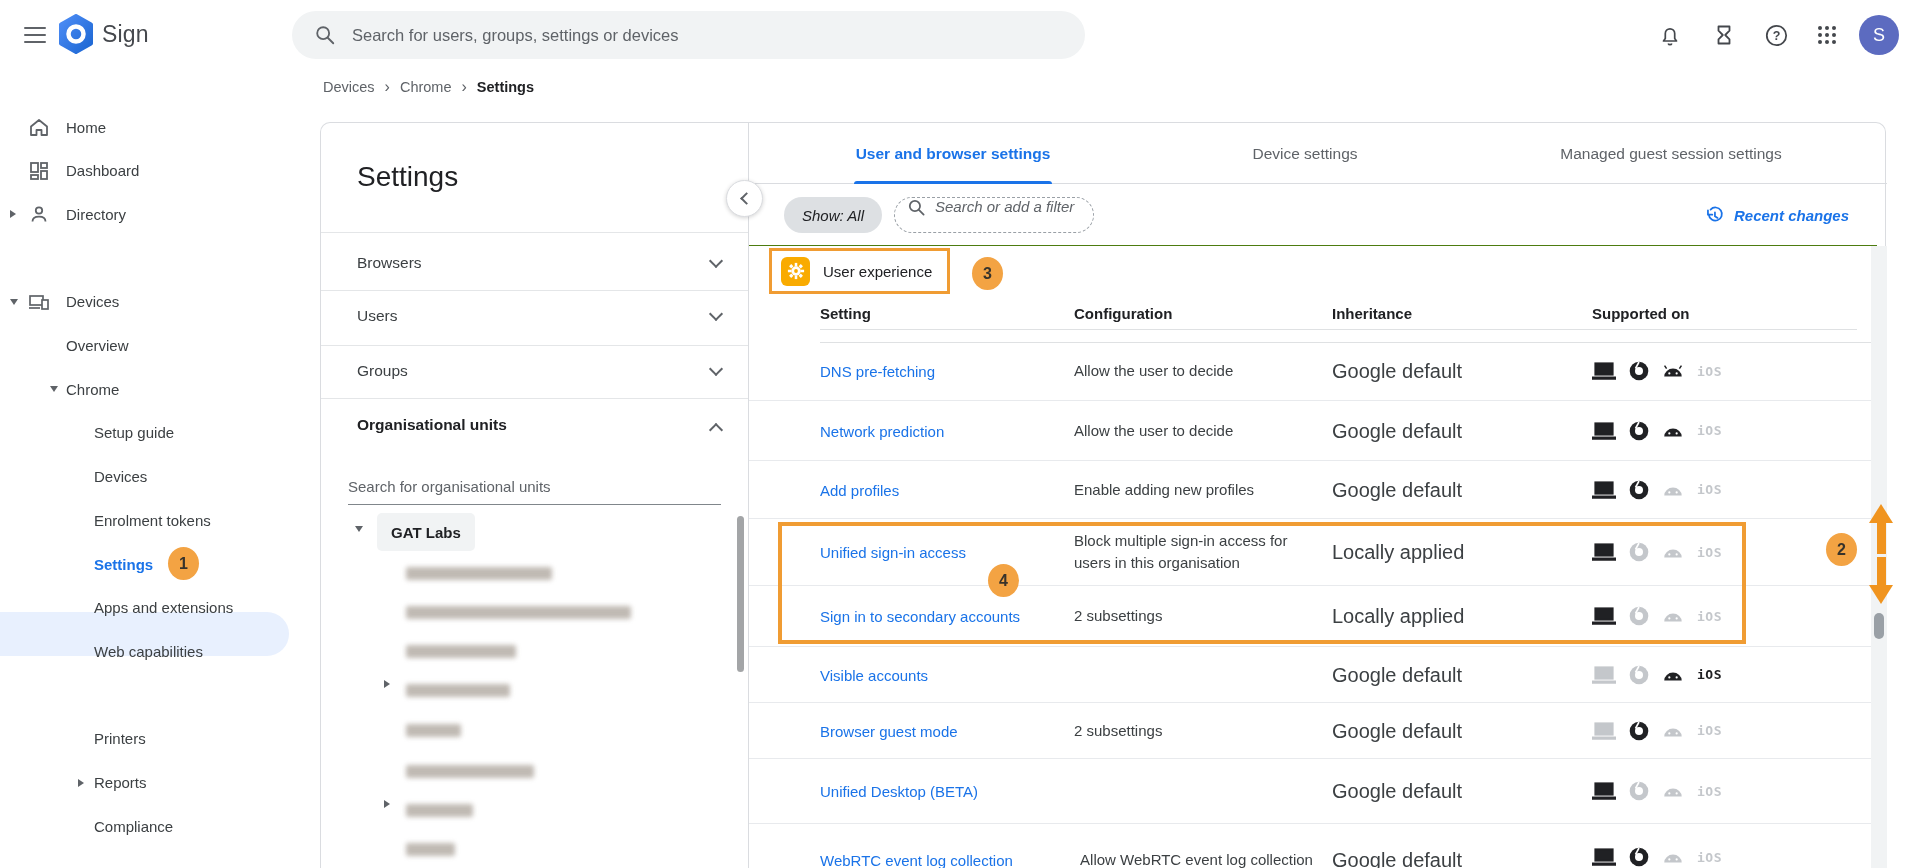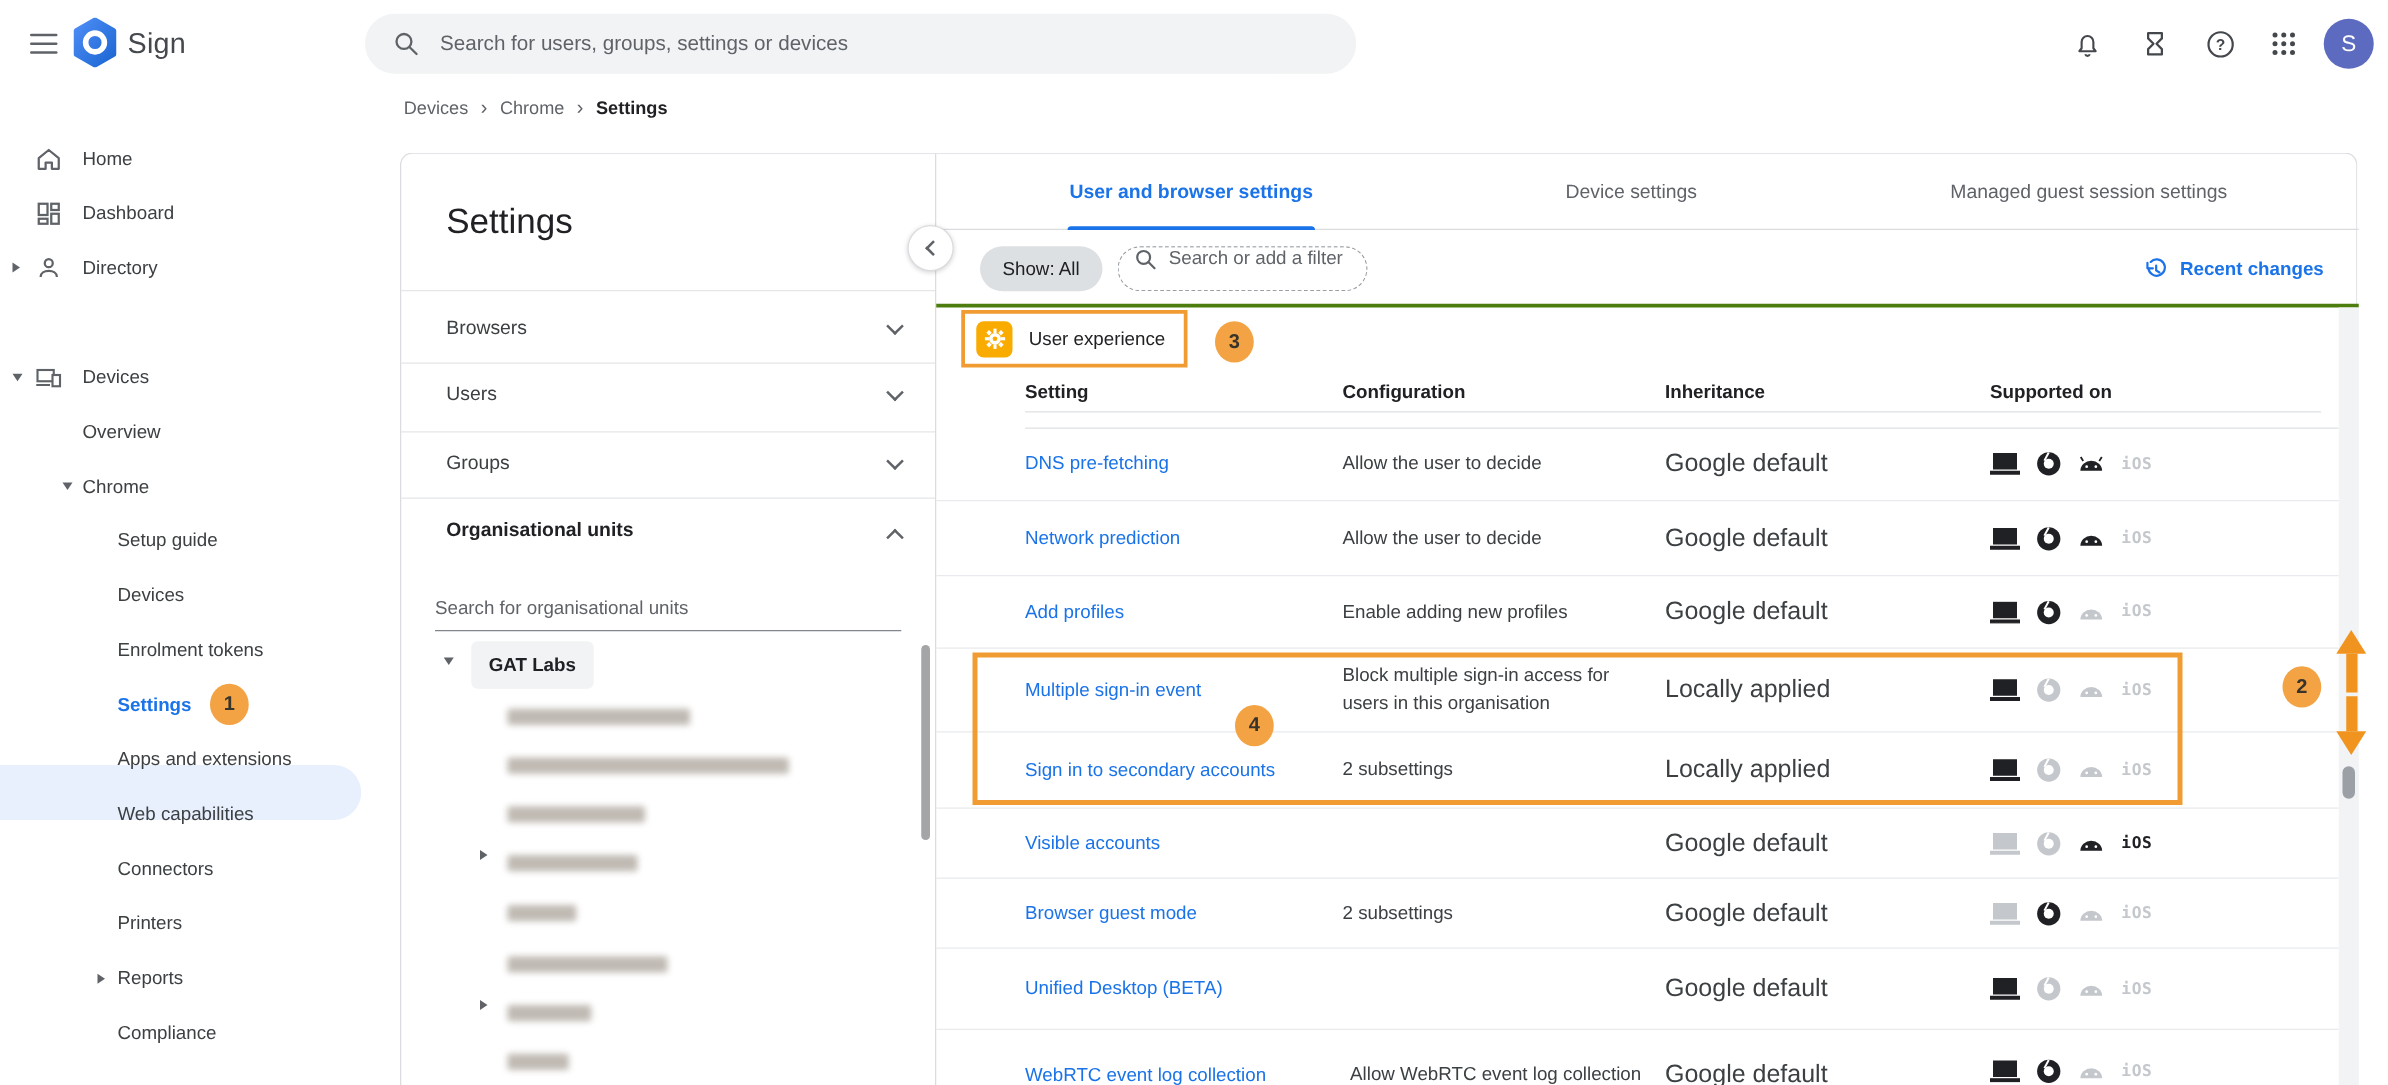--- a/index.html
+++ b/index.html
@@ -59,21 +59,21 @@
   .root-chip { position:absolute; left:56px; top:390px; height:38px; padding:0 14px; background:#f1f3f4; border-radius:5px; display:flex; align-items:center; font-size:15px; font-weight:bold; color:#202124; cursor:pointer; }
   .blur-item { position:absolute; left:85px; height:13px; background:#b5aea6; border-radius:2px; filter:blur(2.5px); opacity:.85; }
   .tree-scroll { position:absolute; left:416px; top:393px; width:7px; height:156px; background:#a3a5a7; border-radius:4px; }
 
   
   .rightcol { position:absolute; left:428px; top:0; width:1138px; height:746px; }
   .tabs { position:absolute; left:0; top:0; right:0; height:61px; border-bottom:1px solid #dadce0; }
   .tab { position:absolute; top:0; height:61px; width:320px; display:flex; align-items:center; justify-content:center; font-size:15.5px; color:#5f6368; cursor:pointer; }
   .tab.active { color:#1a73e8; font-weight:bold; }
   .tab.active .tab-underline { position:absolute; bottom:0; left:50%; transform:translateX(-50%); width:198px; height:3px; background:#1a73e8; border-radius:3px 3px 0 0; }
-  .filterbar { position:absolute; left:0; top:61px; right:0; height:62px; border-bottom:3px solid #4d7c0f; }
+  .filterbar { position:absolute; left:0; top:61px; right:10px; height:62px; border-bottom:1px solid #4d7c0f;font-style:italic; }
   .chip-show { position:absolute; left:35px; top:13px; height:36px; padding:0 18px; background:#dde0e3; border-radius:18px; display:flex; align-items:center; font-size:15px; color:#202124; cursor:pointer; }
   .chip-filter { position:absolute; left:145px; top:13px; height:36px; width:200px; border:1.5px dashed #9aa0a6; border-radius:18px; display:flex; align-items:flex-start; padding-left:12px; cursor:text; }
   .chip-filter .ph { margin-left:9px; font-size:15px; color:#5f6368; }
   .recent { position:absolute; right:28px; top:13px; height:36px; display:flex; align-items:center; cursor:pointer; }
   .recent .lab { margin-left:9px; font-size:15px; font-weight:bold; color:#1a73e8; }
 
   .ux-box { position:absolute; left:20px; top:125px; width:181px; height:46px; border:3.5px solid #F09C33; background:#fff; display:flex; align-items:center; }
   .ux-ic { margin-left:9px; width:29px; height:29px; background:#F9AB00; border-radius:6px; display:flex; align-items:center; justify-content:center; }
   .ux-lab { margin-left:13px; font-size:15px; color:#202124; }
 
@@ -231,23 +231,20 @@
       </div>
     <div class="side-item lvl2 selected" style="top:472px">
       <span class="lab">Settings</span>
       <span class="badge" style="left:168px; top:5px; position:absolute">1</span>
     </div>
     <div class="side-item lvl2" style="top:515.7px">
         <span class="lab">Apps and extensions</span>
       </div>
     <div class="side-item lvl2" style="top:559.4px">
         <span class="lab">Web capabilities</span>
-      </div>
-    <div class="side-item lvl2" style="top:603.1px">
-        <span class="lab">Connectors</span>
       </div>
     <div class="side-item lvl2" style="top:646.8px">
         <span class="lab">Printers</span>
       </div>
     <div class="side-item lvl2" style="top:690.5px">
       <span class="exp right x2"></span>
       <span class="lab">Reports</span>
     </div>
     <div class="side-item lvl2" style="top:734.2px">
         <span class="lab">Compliance</span>
@@ -432,21 +429,21 @@
             </svg>
           <svg class="dev-ic sup-off" viewBox="0 0 24 14" style="width:22px;height:14px">
               <path class="shape" d="M2.5 13A9.5 8.6 0 0 1 21.5 13Z"></path>
               <circle cx="8" cy="9.6" r="1.2" fill="#fff"></circle>
               <circle cx="16" cy="9.6" r="1.2" fill="#fff"></circle>
             </svg>
           <span class="ios-t sup-off">iOS</span>
         </span>
       </div>
       <div class="trow" style="top:396px; height:67px">
-        <span class="t-set">Multiple sign-in event</span>
+        <span class="t-set">Unified sign-in access</span>
         <span class="t-cfg">Block multiple sign-in access for users in this organisation</span>
         <span class="t-inh">Locally applied</span>
         <span class="t-sup">
           <svg class="dev-ic stroke-ic sup-on" viewBox="0 0 24 18">
               <rect class="shape" x="3.5" y="1.5" width="17" height="11" fill="none" stroke-width="2.2"></rect>
               <path class="shape" d="M0 15h24v2.2H0z" stroke="none"></path>
             </svg>
           <svg class="dev-ic sup-off" viewBox="0 0 20 20" style="width:20px;height:20px">
               <circle class="shape" cx="10" cy="10" r="9.3"></circle>
               <circle cx="10" cy="10" r="4" fill="#fff"></circle>

